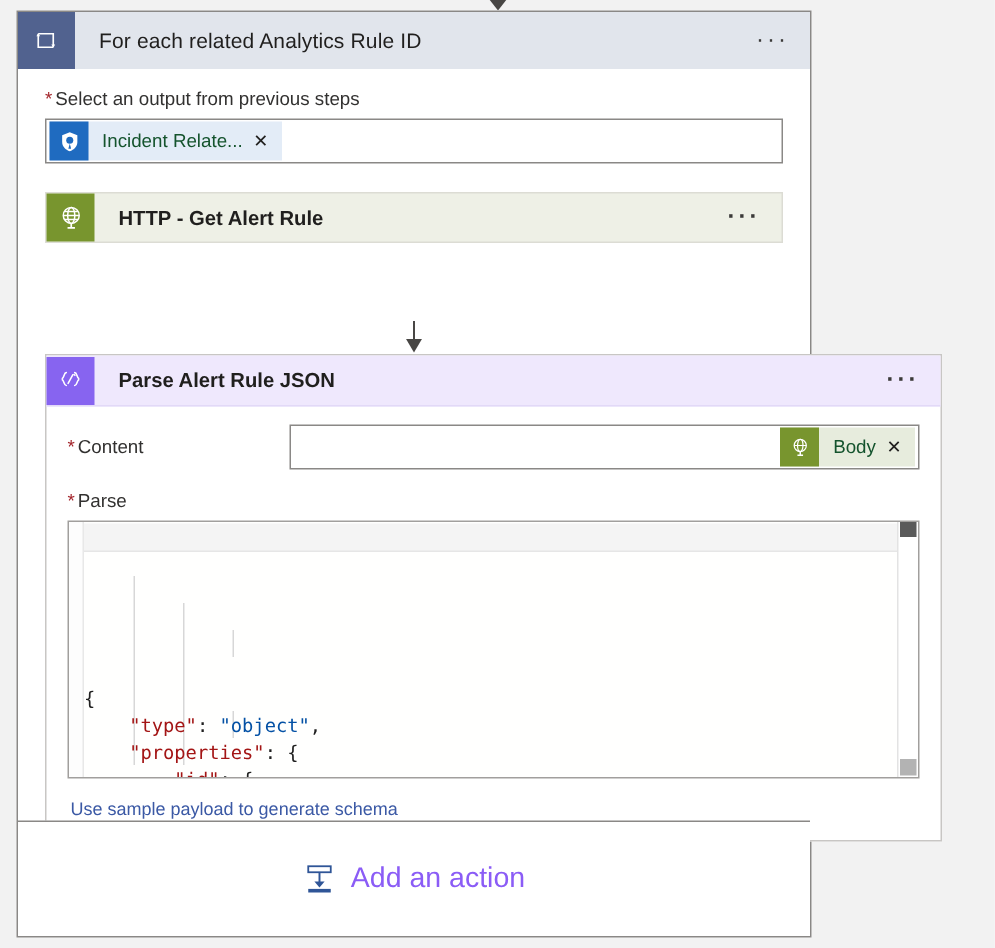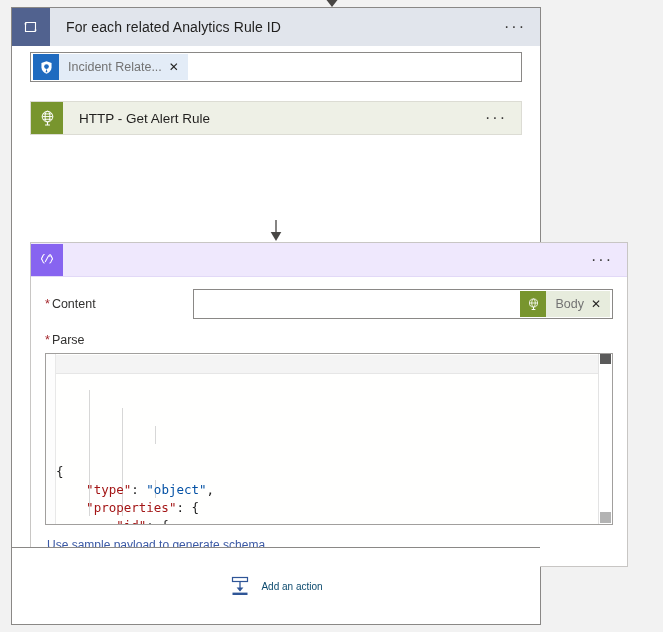--- a/index.html
+++ b/index.html
@@ -114,40 +114,41 @@
     height: 26px;
     display: flex;
     align-items: center;
     justify-content: center;
     flex: 0 0 auto;
   }
   .token-tile.blue { background: #1f6bc0; }
   .token-tile.olive { background: #78952e; }
   .token-text {
     font-size: 12.5px;
-    color: #737373;
+    color: #14532d;
     padding: 0 7px 0 9px;
     white-space: nowrap;
   }
   .token-x {
     font-size: 12px;
     color: #201f1e;
     padding-right: 9px;
     cursor: pointer;
     line-height: 1;
     font-family: "Liberation Sans", sans-serif;
   }
 
   
   .action-row {
     position: relative;
     height: 34px;
     display: flex;
     align-items: center;
     box-sizing: border-box;
+    font-weight: bold;
   }
   .action-row.http {
     background: #eef0e6;
     border: 1px solid #dcdcd4;
   }
   .action-row.parse {
     background: #efe8fd;
     border: 1px solid #e2d9f7;
   }
   .action-tile {
@@ -291,22 +292,22 @@
     align-items: center;
     justify-content: center;
   }
   .add-action {
     display: inline-flex;
     align-items: center;
     cursor: pointer;
     user-select: none;
   }
   .add-action-label {
-    font-size: 10px;
-    color: #0c4a6e;
+    font-size: 19px;
+    color: #8b5cf6;
     margin-left: 10px;
   }
 </style>
 </head>
 <body>
 
 <div id="root">
 
   <svg class="top-arrow" viewBox="0 0 14 14">
     <path d="M7 0 L7 7" stroke="#484644" stroke-width="1.6" fill="none"></path>
@@ -323,20 +324,23 @@
           <path d="M2.2 6.2 L3.5 4.3 L4.8 6.2" fill="#ffffff"></path>
           <path d="M12.2 11.7 L13.5 13.6 L14.8 11.7" fill="#ffffff"></path>
         </svg>
       </div>
       <div class="foreach-title">For each related Analytics Rule ID</div>
       <div class="ellipsis">···</div>
     </div>
 
     <div class="foreach-body">
 
+      <div style="padding-top:13px;">
+        <div class="req-label"><span class="star">*</span><span>Select an output from previous steps</span></div>
+      </div>
       <div class="token-box" style="margin-top:6px;">
         <span class="token">
           <span class="token-tile blue">
             <svg width="15" height="15" viewBox="0 0 16 16">
               <path d="M8 1.3 L13.4 3.3 L13.4 8.1 C13.4 11.3 11 13.7 8 14.7 C5 13.7 2.6 11.3 2.6 8.1 L2.6 3.3 Z" fill="#ffffff"></path>
               <circle cx="8" cy="7" r="2.5" fill="#1f6bc0"></circle>
               <path d="M8 9.3 L9 13 L7 13 Z" fill="#1f6bc0"></path>
             </svg>
           </span>
           <span class="token-text">Incident Relate...</span>
@@ -366,20 +370,21 @@
 
         <div class="action-row parse">
           <div class="action-tile purple">
             <svg width="20" height="20" viewBox="0 0 20 20">
               <path d="M7.2 4.4 C5.6 4.4 5.9 7.3 4.6 8.2 L4.6 9.2 C5.9 10.1 5.6 13 7.2 13" stroke="#ffffff" stroke-width="1.05" fill="none" stroke-linecap="round"></path>
               <path d="M12.8 4.4 C14.4 4.4 14.1 7.3 15.4 8.2 L15.4 9.2 C14.1 10.1 14.4 13 12.8 13" stroke="#ffffff" stroke-width="1.05" fill="none" stroke-linecap="round"></path>
               <path d="M11.6 5.8 L8.4 11.6" stroke="#ffffff" stroke-width="1.05" stroke-linecap="round"></path>
               <path d="M12.4 5.0 L13.6 6.2 L12.9 6.9 L11.7 5.7 Z" fill="#ffffff"></path>
             </svg>
           </div>
+          <div class="action-title">Parse Alert Rule JSON</div>
           <div class="ellipsis">···</div>
         </div>
 
         <div class="parse-body">
 
           
           <div class="content-row">
             <div class="req-label"><span class="star">*</span><span>Content</span></div>
             <div class="token-box">
               <span class="token greenbg">

